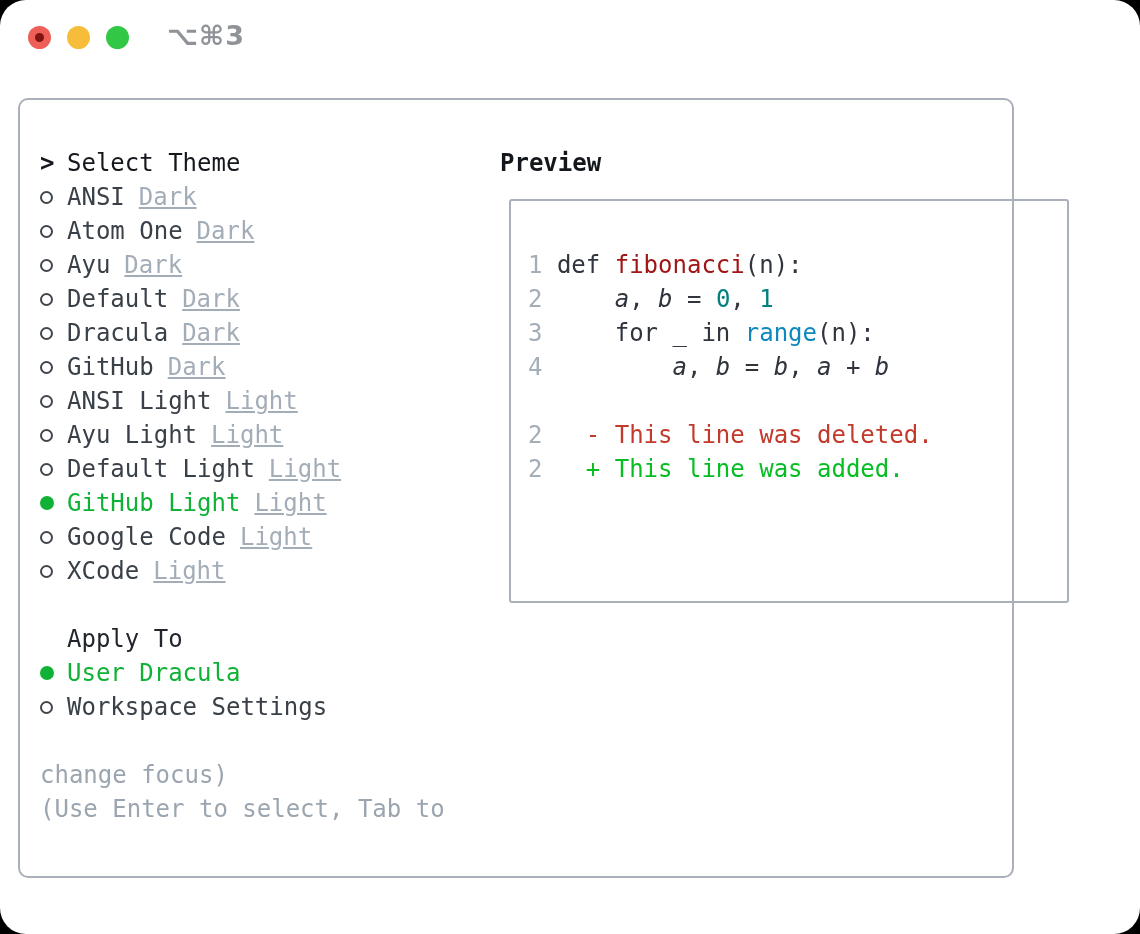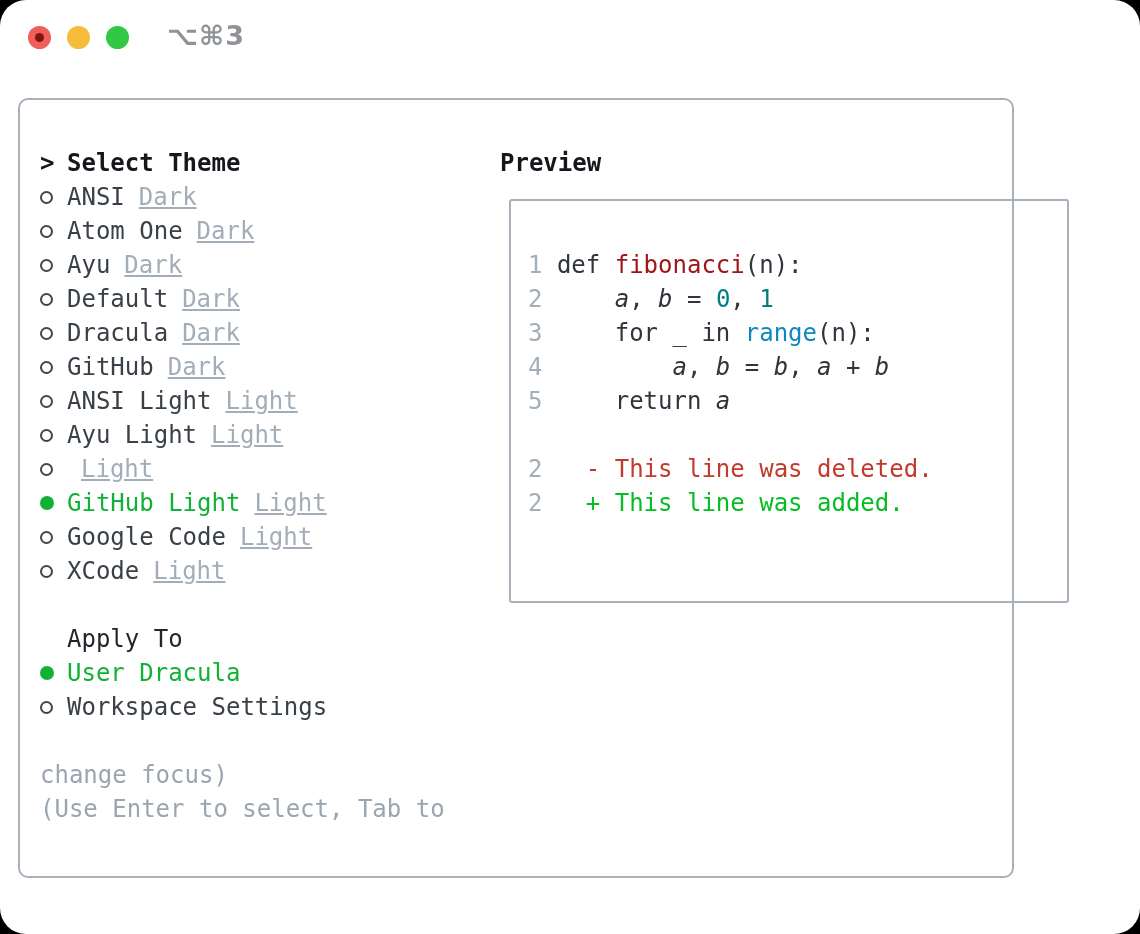--- a/index.html
+++ b/index.html
@@ -16,21 +16,21 @@
             font-weight:bold;font-size:27px;color:#8f9398;letter-spacing:1px;}
   
   .panel{position:absolute;left:18px;top:98px;width:992px;height:776px;
          border:2px solid var(--border-gray);border-radius:10px;
          font-size:24px;background:#fff;}
   .left-col{position:absolute;left:20px;top:46px;}
   .row{display:flex;align-items:center;height:34px;}
   .blank{height:34px;}
   .marker-cell{width:27px;flex:0 0 27px;display:flex;align-items:center;}
   .prompt{font-weight:bold;color:#14171c;}
-  .list-title{font-weight:bold;color:#14171c;}
+  .list-title{font-weight:normal;color:#14171c;}
   .radio{width:13px;height:13px;border:2px solid #40464e;border-radius:50%;box-sizing:border-box;}
   .radio.sel{width:14px;height:14px;background:var(--selection-green);border-color:var(--selection-green);}
   .t-name{color:#3a4048;white-space:pre;}
   .t-name.sel{color:var(--selection-green);}
   .t-var{color:#a3adb8;margin-left:14px;white-space:pre;text-decoration:underline;}
   .apply-title{color:#22262c;text-align:center;}
   .opt-label{color:#3a4048;white-space:pre;}
   .opt-label.sel{color:var(--selection-green);}
   .hint{height:34px;line-height:34px;color:var(--muted-gray);white-space:pre;}
   
@@ -126,20 +126,21 @@
             <span class="marker-cell">
               <span class="radio"></span>
             </span>
             <span class="t-name">Ayu Light</span>
             <span class="t-var">Light</span>
           </div>
           <div class="row">
             <span class="marker-cell">
               <span class="radio"></span>
             </span>
+            <span class="t-name">Default Light</span>
             <span class="t-var">Light</span>
           </div>
           <div class="row">
             <span class="marker-cell">
               <span class="radio sel"></span>
             </span>
             <span class="t-name sel">GitHub Light</span>
             <span class="t-var">Light</span>
           </div>
           <div class="row">
@@ -189,21 +190,20 @@
     </div>
 
     <div class="preview-title">Preview</div>
 
     <div class="preview-box">
       <div id="preview-lines">
           <div class="pline"><span class="tok-ln">1 </span><span class="tok-code">def </span><span class="tok-fn">fibonacci</span><span class="tok-code">(n):</span></div>
           <div class="pline"><span class="tok-ln">2 </span><span class="tok-code">    </span><span class="tok-var">a</span><span class="tok-code">, </span><span class="tok-var">b</span><span class="tok-code"> = </span><span class="tok-num">0</span><span class="tok-code">, </span><span class="tok-num">1</span></div>
           <div class="pline"><span class="tok-ln">3 </span><span class="tok-code">    for _ in </span><span class="tok-builtin">range</span><span class="tok-code">(n):</span></div>
           <div class="pline"><span class="tok-ln">4 </span><span class="tok-code">        </span><span class="tok-var">a</span><span class="tok-code">, </span><span class="tok-var">b</span><span class="tok-code"> = </span><span class="tok-var">b</span><span class="tok-code">, </span><span class="tok-var">a</span><span class="tok-code"> + </span><span class="tok-var">b</span></div>
-          <div class="pline"><span class="tok-ln">5 </span><span class="tok-code">    return </span><span class="tok-var">a</span></div>
           <div class="pline"></div>
           <div class="pline"><span class="tok-ln">2</span><span class="tok-del">   - This line was deleted.</span></div>
           <div class="pline"><span class="tok-ln">2</span><span class="tok-add">   + This line was added.</span></div>
         </div>
     </div>
 
   </div>
 </div>
 
 </body></html>

